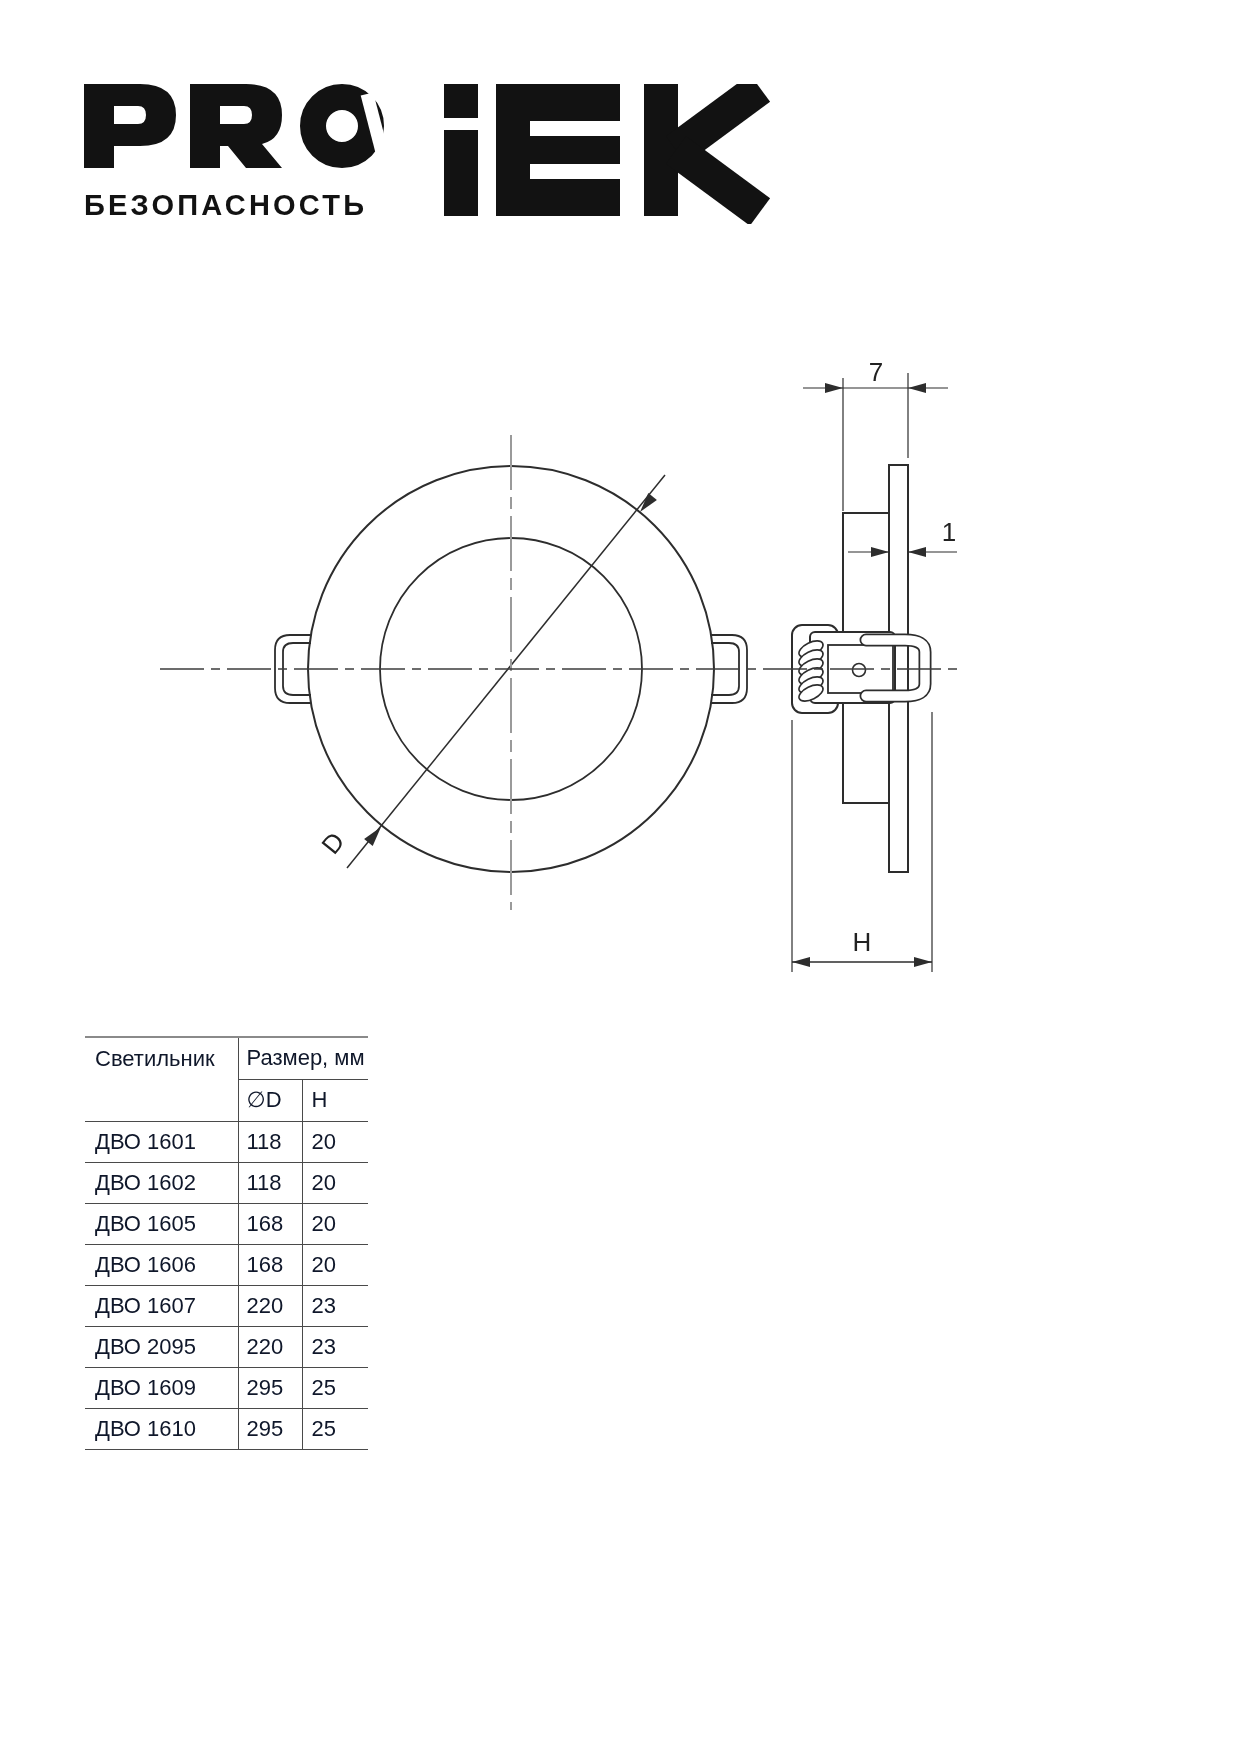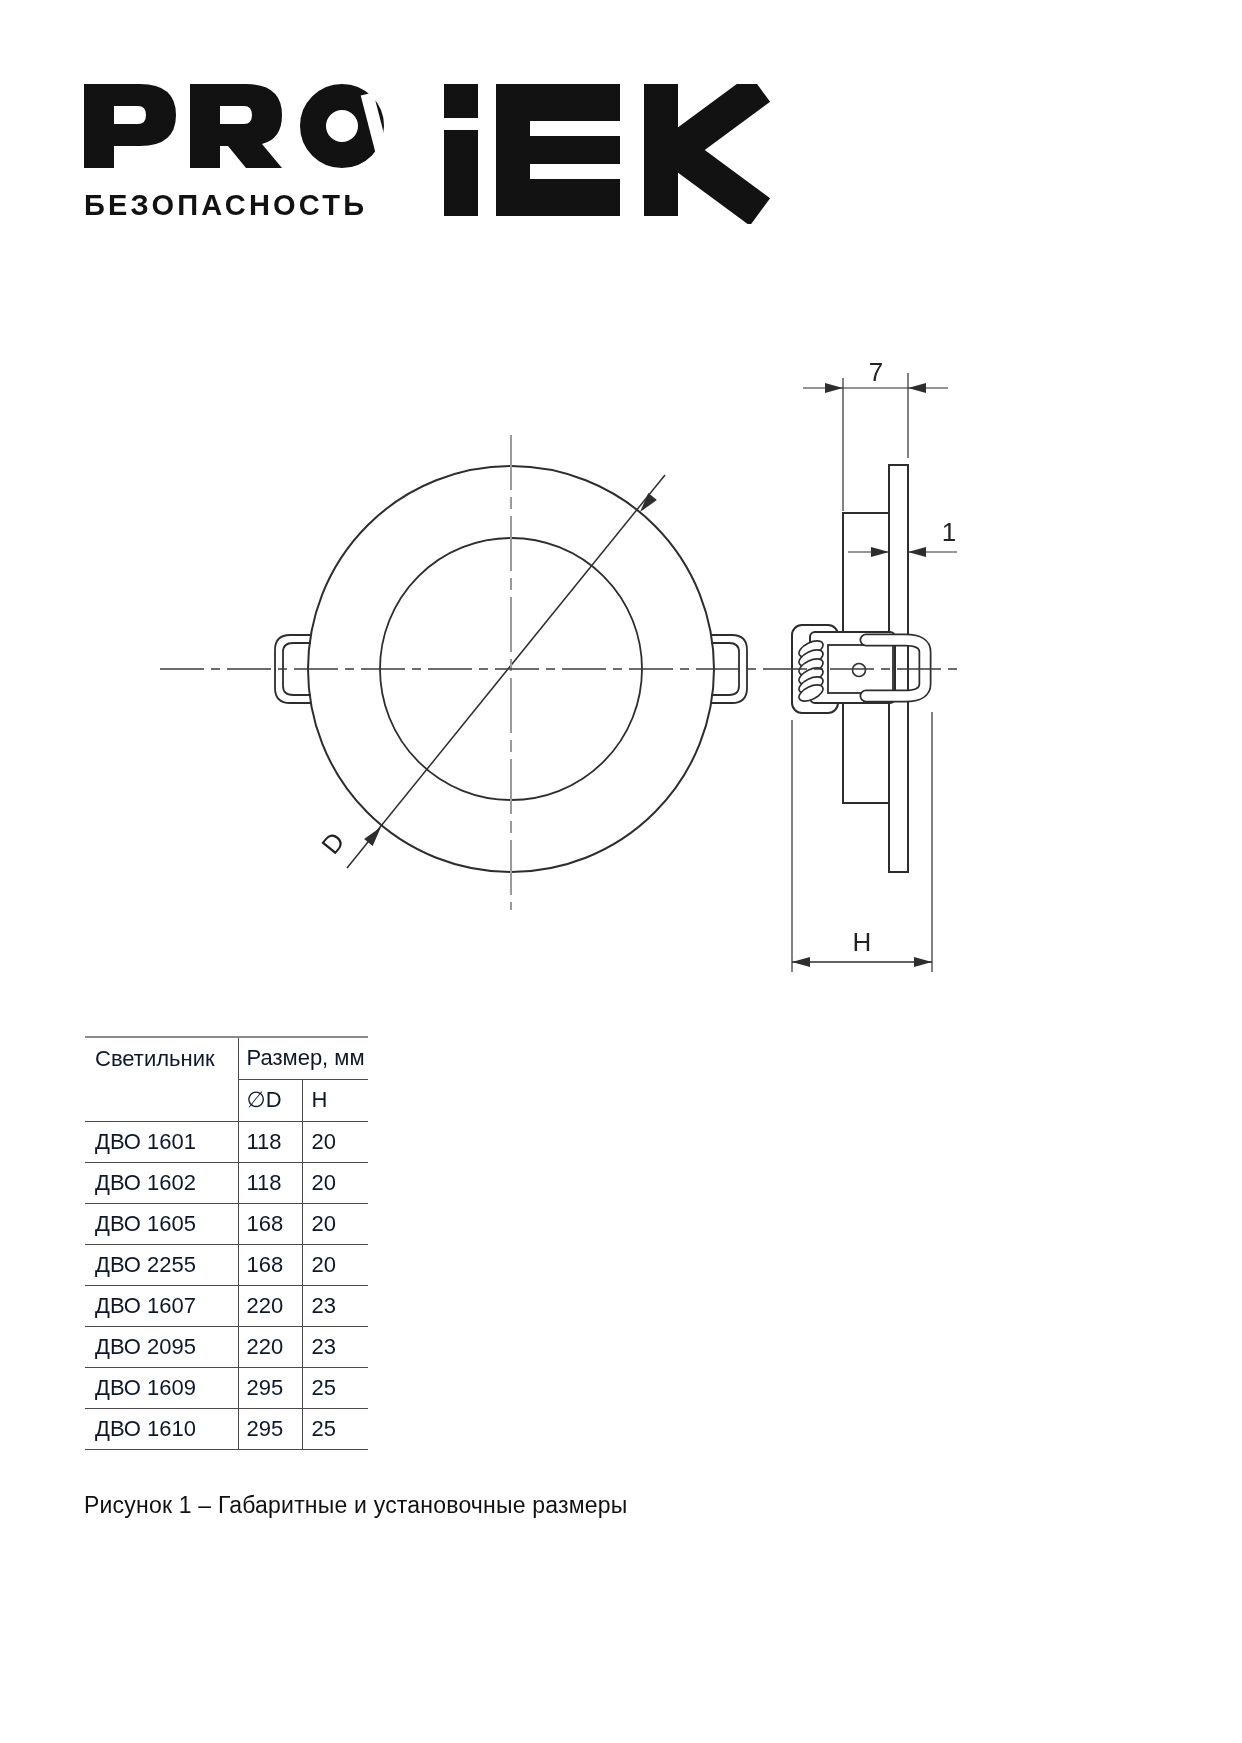--- a/index.html
+++ b/index.html
@@ -173,21 +173,21 @@
         <td class="v1 hb">ДВО 1602</td>
         <td class="c2 v2 hb">118</td>
         <td class="c3 hb">20</td>
       </tr>
       <tr>
         <td class="v1 hb">ДВО 1605</td>
         <td class="c2 v2 hb">168</td>
         <td class="c3 hb">20</td>
       </tr>
       <tr>
-        <td class="v1 hb">ДВО 2255</td>
+        <td class="v1 hb">ДВО 1606</td>
         <td class="c2 v2 hb">168</td>
         <td class="c3 hb">20</td>
       </tr>
       <tr>
         <td class="v1 hb">ДВО 1607</td>
         <td class="c2 v2 hb">220</td>
         <td class="c3 hb">23</td>
       </tr>
       <tr>
         <td class="v1 hb">ДВО 2095</td>
@@ -200,15 +200,14 @@
         <td class="c3 hb">25</td>
       </tr>
       <tr>
         <td class="v1 hb">ДВО 1610</td>
         <td class="c2 v2 hb">295</td>
         <td class="c3 hb">25</td>
       </tr>
     </tbody>
   </table>
 
-  <div id="caption">Рисунок 1 – Габаритные и установочные размеры</div>
 
 </div>
 
 </body></html>

